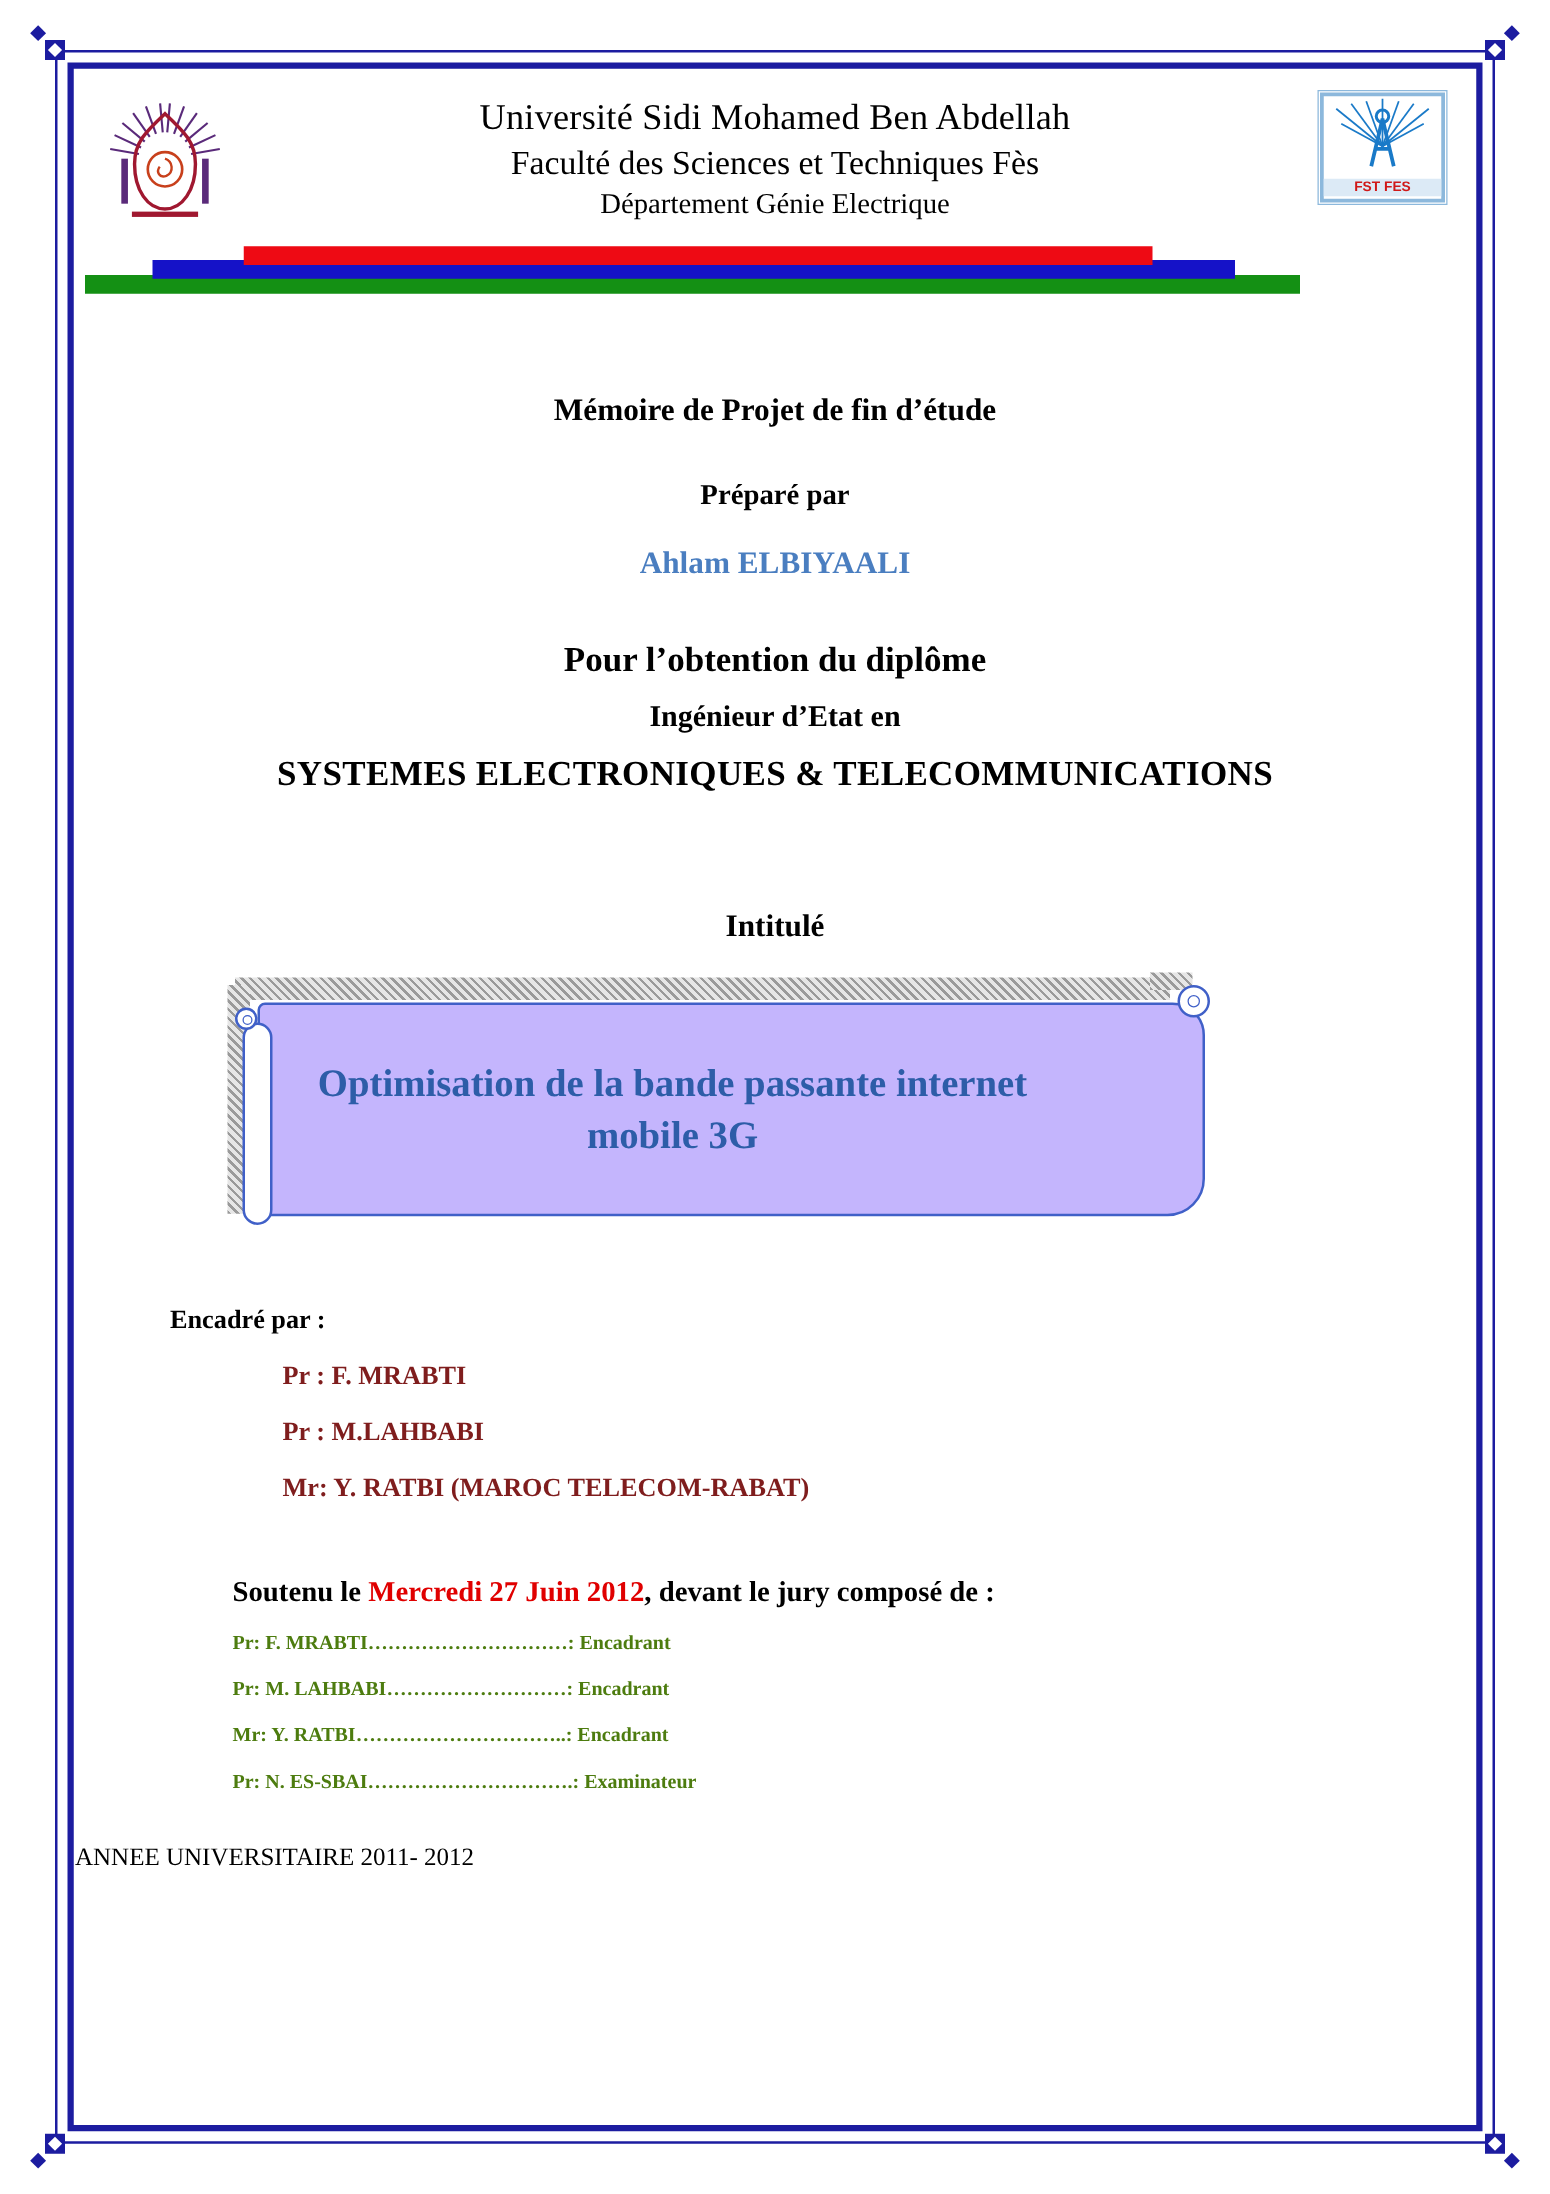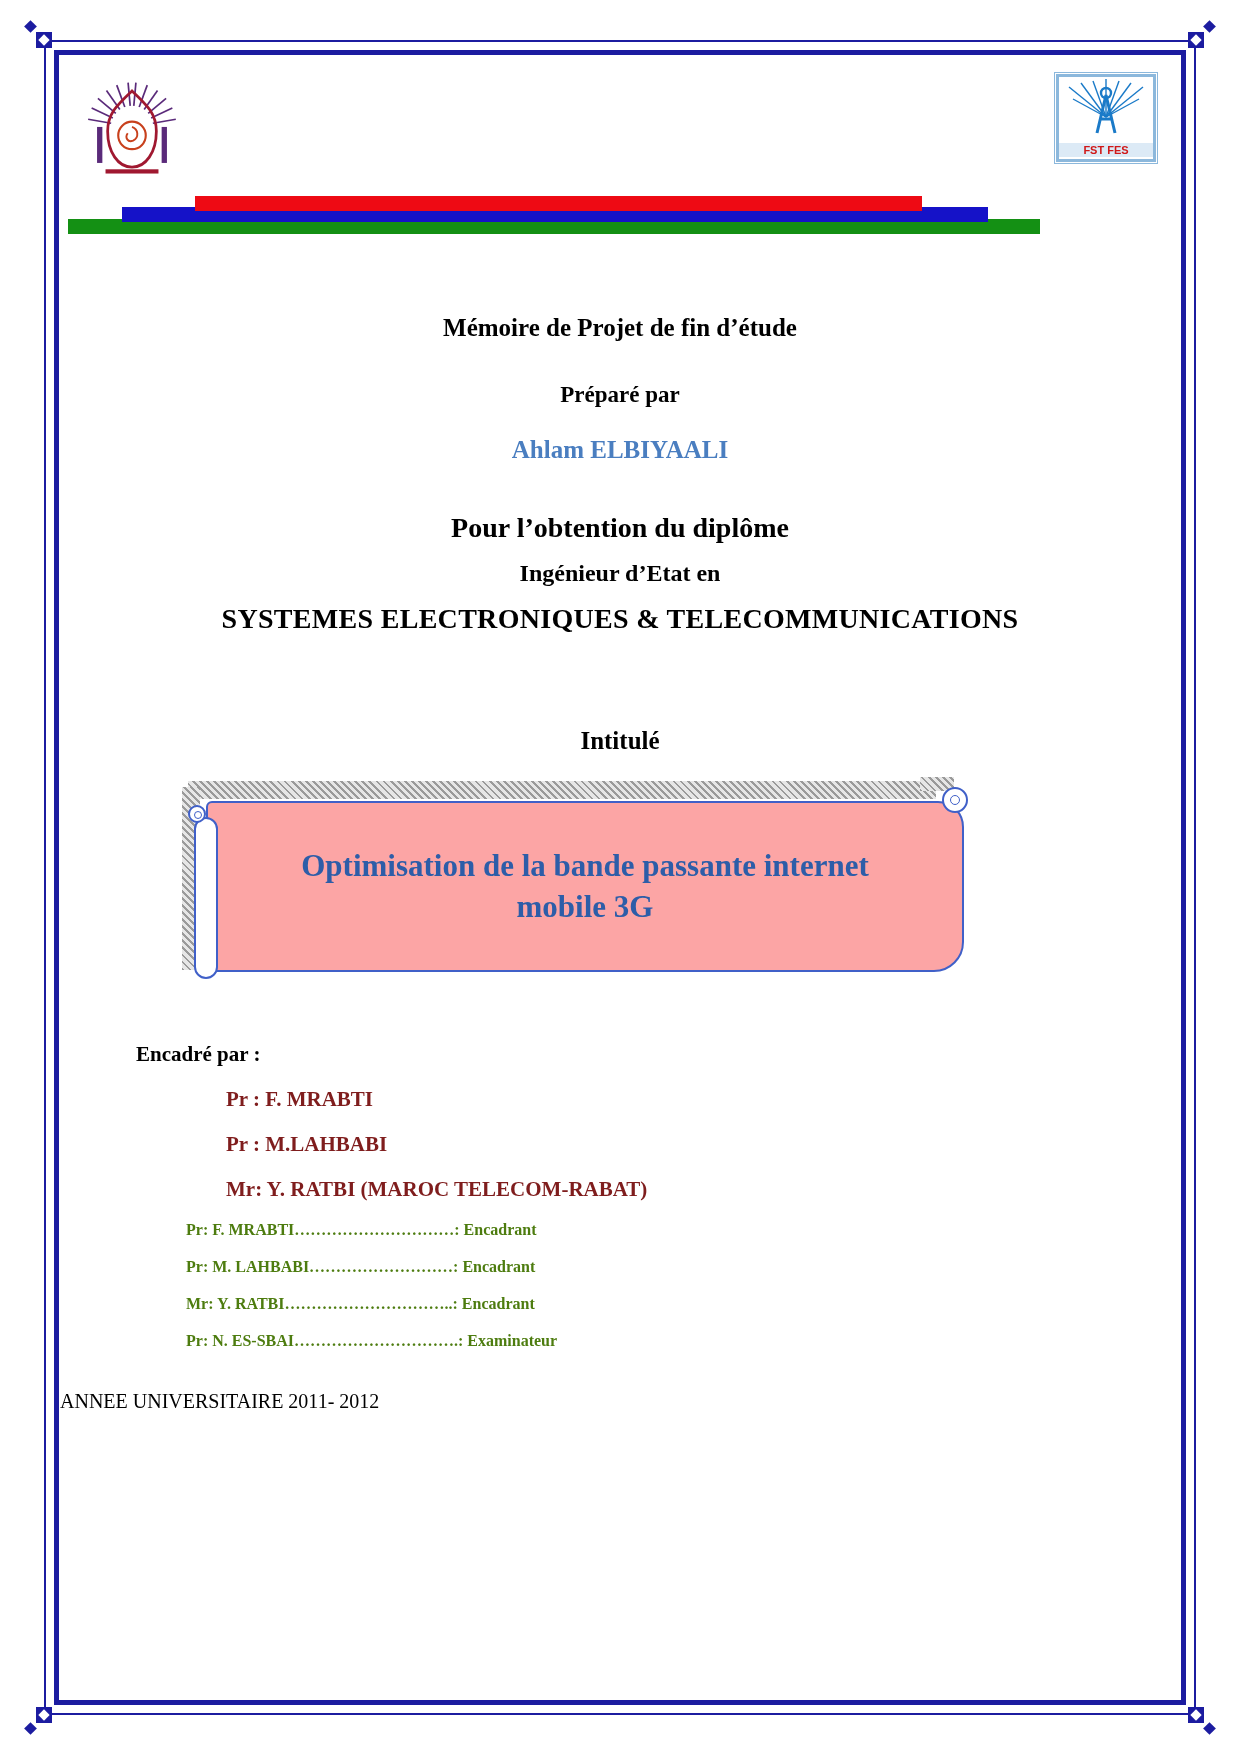--- a/index.html
+++ b/index.html
@@ -58,22 +58,22 @@
   .diplome2{ margin-top:16px; font-size:24px; font-weight:bold; color:#000; }
   .speciality{ margin-top:16px; font-size:28px; font-weight:bold; color:#000; letter-spacing:.3px; }
   .intitule{ margin-top:92px; font-size:25px; font-weight:bold; color:#000; }
 
   
   .scroll-wrap{ position:relative; margin:26px 0 0 122px; width:782px; height:205px; }
   .hatch{ background:repeating-linear-gradient(45deg,#9a9a9a 0 2px,#e6e6e6 2px 5px); }
   .hatch-top{ position:absolute; top:0; left:6px; right:28px; height:18px; }
   .hatch-left{ position:absolute; top:6px; left:0; width:18px; bottom:16px; }
   .scroll-body{ position:absolute; top:20px; left:24px; right:0; bottom:14px;
-    background:#fca5a5; border:2px solid #4060c8; border-radius:6px 26px 30px 6px;
-    display:flex; align-items:center; justify-content:center;font-family:Liberation Serif, serif; }
+    background:#c4b5fd; border:2px solid #4060c8; border-radius:6px 26px 30px 6px;
+    display:flex; align-items:center; justify-content:flex-start;font-family:Liberation Serif, serif; }
   .thesis-title{ max-width:660px; text-align:center; font-size:31px; line-height:1.3;
     font-weight:bold; color:#2d5da8; }
   .roll-left{ position:absolute; left:12px; top:36px; width:24px; height:162px;
     background:#ffffff; border:2px solid #4060c8; border-radius:12px; }
   .roll-left-cap{ position:absolute; left:6px; top:24px; width:18px; height:18px;
     background:#ffffff; border:2px solid #4060c8; border-radius:50%; }
   .roll-left-cap::after{ content:""; position:absolute; left:4px; top:4px; width:6px; height:6px;
     border:1.5px solid #4060c8; border-radius:50%; }
   .curl-right{ position:absolute; right:-4px; top:6px; width:26px; height:26px;
     background:#ffffff; border:2px solid #4060c8; border-radius:50%; }
@@ -140,20 +140,25 @@
             <line x1="25.3" y1="46.5" x2="3.6" y2="42.7"></line>
           </g>
           <path d="M45 16 C30 30 22 38 22 54 C22 74 32 88 45 88 C58 88 68 74 68 54 C68 38 60 30 45 16 Z" fill="none" stroke="#a01830" stroke-width="2.6"></path>
           <circle cx="45" cy="58" r="13" fill="none" stroke="#c8401c" stroke-width="2"></circle>
           <path d="M45 50 C51 52 52 60 46 63 C41 65 38 60 41 56" fill="none" stroke="#c8401c" stroke-width="1.8"></path>
           <rect x="12" y="50" width="5" height="34" fill="#5a2a7a"></rect>
           <rect x="73" y="50" width="5" height="34" fill="#5a2a7a"></rect>
           <rect x="20" y="90" width="50" height="4" fill="#a01830"></rect>
         </svg>
       </div>
+      <div class="header-text">
+        <div class="hl1">Université Sidi Mohamed Ben Abdellah</div>
+        <div class="hl2">Faculté des Sciences et Techniques Fès</div>
+        <div class="hl3">Département Génie Electrique</div>
+      </div>
       <div class="logo-right">
         <div class="fst-box">
           <svg width="94" height="66" viewBox="0 0 94 66" aria-hidden="true">
             <g stroke="#1a7ac8" stroke-width="1.4" fill="none">
               <line x1="47" y1="40" x2="10" y2="10"></line>
               <line x1="47" y1="40" x2="22" y2="6"></line>
               <line x1="47" y1="40" x2="34" y2="4"></line>
               <line x1="47" y1="40" x2="47" y2="2"></line>
               <line x1="47" y1="40" x2="60" y2="4"></line>
               <line x1="47" y1="40" x2="72" y2="6"></line>
@@ -193,20 +198,21 @@
       <div class="roll-left"></div>
       <div class="roll-left-cap"></div>
       <div class="curl-right"></div>
     </div>
 
     <div class="encadre">Encadré par :</div>
     <div class="supervisor">Pr : F. MRABTI</div>
     <div class="supervisor">Pr : M.LAHBABI</div>
     <div class="supervisor">Mr: Y. RATBI (MAROC TELECOM-RABAT)</div>
 
+    <div class="soutenu"><span>Soutenu le </span><span class="date">Mercredi 27 Juin 2012</span><span>, devant le jury composé de :</span></div>
 
     <div class="jury-line">Pr: F. MRABTI…………………………: Encadrant</div>
     <div class="jury-line">Pr: M. LAHBABI………………………: Encadrant</div>
     <div class="jury-line">Mr: Y. RATBI…………………………..: Encadrant</div>
     <div class="jury-line">Pr: N. ES-SBAI………………………….: Examinateur</div>
 
     <div class="year">ANNEE UNIVERSITAIRE 2011- 2012</div>
 
   </div>
 </div>

